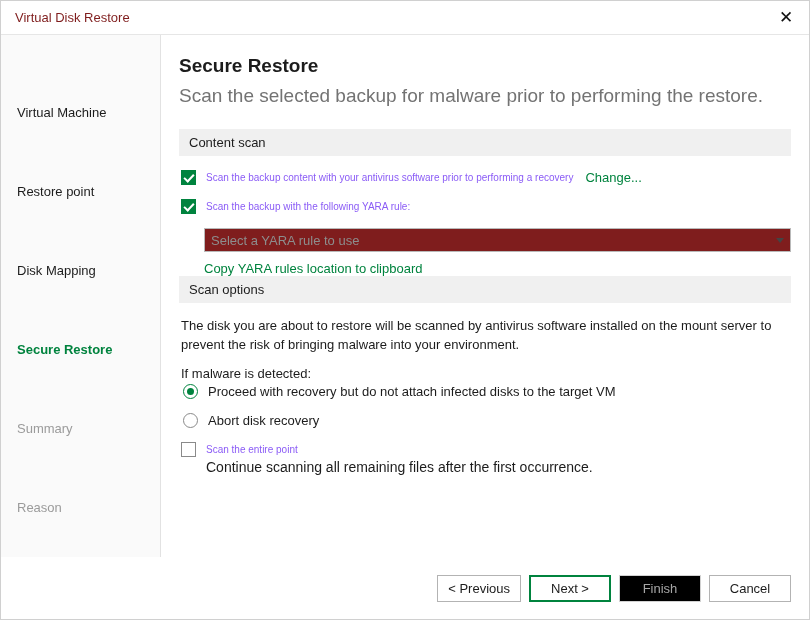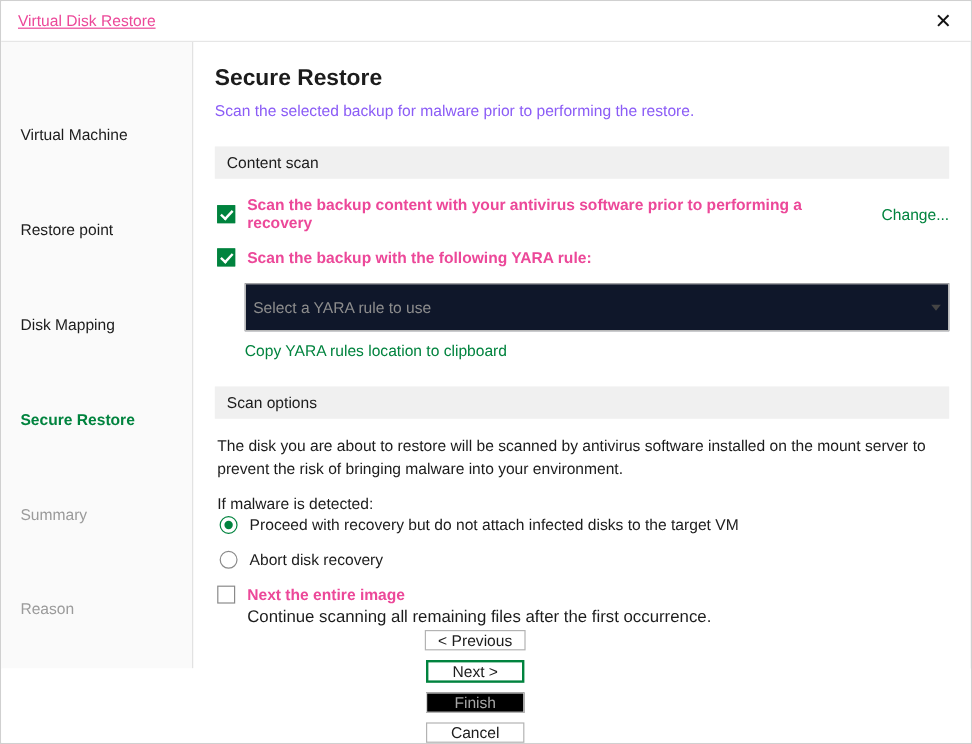--- a/index.html
+++ b/index.html
@@ -25,23 +25,22 @@
     height: 34px;
     min-height: 34px;
     background: #ffffff;
     display: flex;
     align-items: center;
     padding: 0 6px 0 14px;
     border-bottom: 1px solid #e6e6e6;
   }
   .title-text {
     font-size: 13px;
-    color: #ec4899;
+    color: #7f1d1d;
     flex: 1;
-    text-decoration: underline;
   }
   .close-btn {
     width: 34px; height: 30px;
     display: flex; align-items: center; justify-content: center;
     font-size: 17px;
     color: #111;
     cursor: pointer;
     line-height: 1;
   }
 
@@ -81,31 +80,31 @@
     min-width: 0;
   }
   h1.page-title {
     margin: 0 0 8px 0;
     font-size: 19px;
     font-weight: bold;
     color: #1c1c1c;
   }
   .page-sub {
     margin: 0 0 22px 0;
-    font-size: 13px;
-    color: #8b5cf6;
+    font-size: 19px;
+    color: #737373;
   }
   .section-header {
     background: #f0f0f0;
     padding: 6px 10px;
     font-size: 13px;
     color: #1c1c1c;
     margin-bottom: 14px;
   }
-  .section-header.second { margin-top: 22px; }
+  .section-header.second { }
 
   .check-row {
     display: flex;
     align-items: center;
     margin-bottom: 14px;
     padding-left: 2px;
   }
   .cbx {
     width: 15px; height: 15px;
     min-width: 15px;
@@ -121,36 +120,36 @@
   }
   .cbx.checked::after {
     content: "";
     position: absolute;
     left: 4px; top: 1px;
     width: 4px; height: 8px;
     border: solid #ffffff;
     border-width: 0 2px 2px 0;
     transform: rotate(43deg);
   }
-  .check-label { font-size: 13px; color: #ec4899; font-weight: bold; }
+  .check-label { font-size: 10px; color: #8b5cf6; }
   .link {
     color: #00833e;
     margin-left: 12px;
     cursor: pointer;
     font-size: 13px;
   }
 
   .select-wrap {
     margin-left: 25px;
     margin-bottom: 9px;
   }
   .fake-select {
-    height: 40px;
+    height: 24px;
     border: 1px solid #b9b9b9;
-    background: #0f172a;
+    background: #7f1d1d;
     display: flex;
     align-items: center;
     padding: 0 6px;
     font-size: 13px;
     color: #8d8d8d;
     cursor: pointer;
     width: 100%;
   }
   .fake-select .sel-text { flex: 1; }
   .caret {
@@ -214,21 +213,20 @@
   
   .footer {
     height: 62px;
     min-height: 62px;
     display: flex;
     align-items: center;
     justify-content: flex-end;
     padding-right: 18px;
     gap: 8px;
     background: #ffffff;
-    flex-direction: column;
   }
   .btn {
     min-width: 82px;
     height: 27px;
     padding: 0 10px;
     font-size: 13px;
     font-family: "Liberation Sans", sans-serif;
     background: #ffffff;
     border: 1px solid #b3b3b3;
     color: #1c1c1c;
@@ -301,21 +299,21 @@
         <span class="radio-label">Proceed with recovery but do not attach infected disks to the target VM</span>
       </div>
 
       <div class="radio-row">
         <div class="rdo"></div>
         <span class="radio-label">Abort disk recovery</span>
       </div>
 
       <div class="check-row" style="margin-bottom:8px;">
         <div class="cbx"></div>
-        <span class="check-label">Next the entire image</span>
+        <span class="check-label">Scan the entire point</span>
       </div>
       <div class="sub-note">Continue scanning all remaining files after the first occurrence.</div>
     </div>
   </div>
 
   <div class="footer">
     <button class="btn">&lt; Previous</button>
     <button class="btn primary">Next &gt;</button>
     <button class="btn disabled">Finish</button>
     <button class="btn">Cancel</button>

